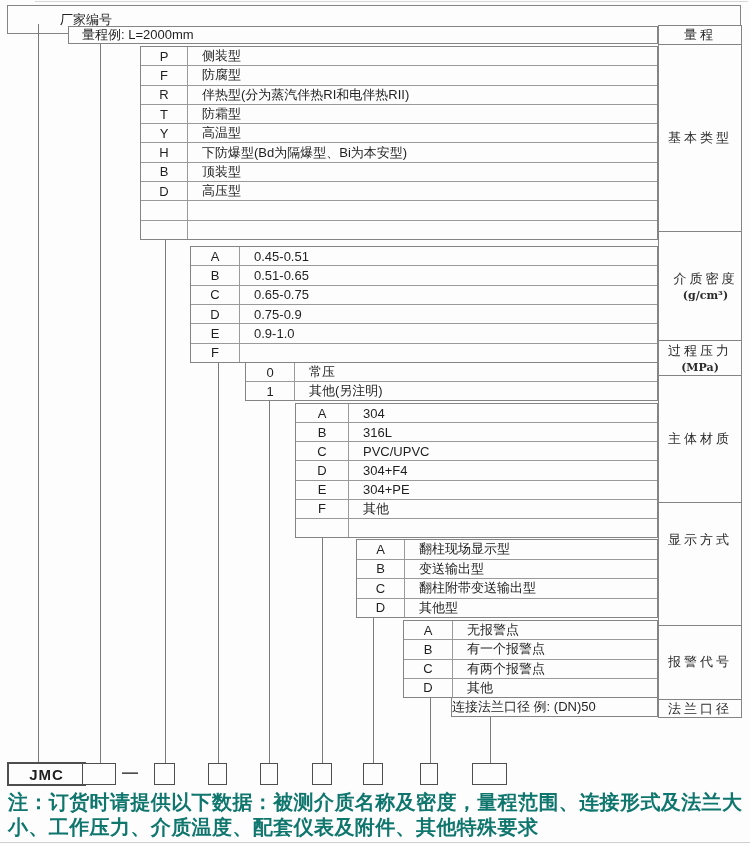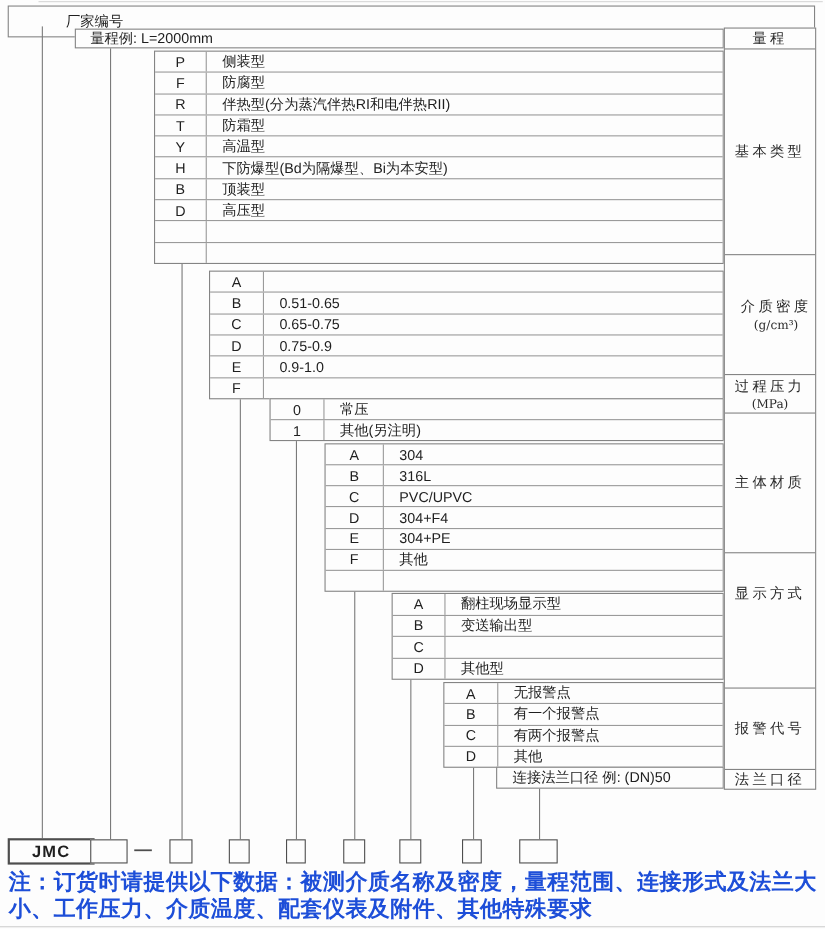--- a/index.html
+++ b/index.html
@@ -28,32 +28,32 @@
     display:flex;align-items:center;justify-content:center;font-size:13px;}
   .sec .desc{flex:1;display:flex;align-items:center;padding-left:14px;
     font-size:13px;white-space:nowrap;overflow:hidden;}
   #sec-basic   {left:140px;top:46px; width:518px;height:194px;--cw:46px;}
   #sec-density {left:190px;top:246px;width:468px;height:117px;--cw:48px;}
   #sec-pressure{left:245px;top:362px;width:413px;height:39px; --cw:48px;}
   #sec-material{left:295px;top:403px;width:363px;height:135px;--cw:52px;}
   #sec-display {left:356px;top:539px;width:302px;height:79px; --cw:47px;}
   #sec-alarm   {left:403px;top:620px;width:255px;height:78px; --cw:48px;}
 
-  #flange-row{left:451px;top:697px;width:207px;height:20px;padding-left:14px;
+  #flange-row{left:451px;top:697px;width:207px;height:20px;
     white-space:nowrap;}
 
   
   #label-col{position:absolute;left:658px;top:25px;width:84px;height:693px;
     box-sizing:border-box;border:1px solid #848484;display:flex;
     flex-direction:column;background:#fdfdfd;}
   .lc{box-sizing:border-box;display:flex;flex-direction:column;align-items:center;
     justify-content:center;font-family:"DejaVu Serif", serif;font-size:13px;
     letter-spacing:3px;color:#2b2b2b;text-align:center;}
   .lc + .lc{border-top:1px solid #848484;}
-  .lc .sub{letter-spacing:0;font-size:11px;margin-top:1px;}
+  .lc .sub{letter-spacing:0;font-size:11px;margin-top:1px;font-weight:bold;}
   #lc-range{height:19px;} #lc-basic{height:202px;} #lc-density{height:117px;padding-left:11px;}
   #lc-pressure{height:38px;} #lc-material{height:137px;} #lc-display{height:80px;}
   #lc-alarm{height:80px;margin-top:48px;} #lc-flange{height:18px;}
 
   
   .vl{position:absolute;width:1px;background:#7a7a7a;}
   #l1{left:38px; top:24px; height:739px;}
   #l2{left:100px;top:44px; height:719px;}
   #l3{left:165px;top:240px;height:523px;}
   #l4{left:218px;top:363px;height:400px;}
@@ -134,20 +134,21 @@
         <div class="desc"></div>
       </div>
       <div class="row">
         <div class="code"></div>
         <div class="desc"></div>
       </div>
     </div>
   <div id="sec-density" class="sec">
       <div class="row">
         <div class="code">A</div>
+        <div class="desc">0.45-0.51</div>
       </div>
       <div class="row">
         <div class="code">B</div>
         <div class="desc">0.51-0.65</div>
       </div>
       <div class="row">
         <div class="code">C</div>
         <div class="desc">0.65-0.75</div>
       </div>
       <div class="row">
@@ -206,20 +207,21 @@
       <div class="row">
         <div class="code">A</div>
         <div class="desc">翻柱现场显示型</div>
       </div>
       <div class="row">
         <div class="code">B</div>
         <div class="desc">变送输出型</div>
       </div>
       <div class="row">
         <div class="code">C</div>
+        <div class="desc">翻柱附带变送输出型</div>
       </div>
       <div class="row">
         <div class="code">D</div>
         <div class="desc">其他型</div>
       </div>
     </div>
   <div id="sec-alarm" class="sec">
       <div class="row">
         <div class="code">A</div>
         <div class="desc">无报警点</div>
@@ -285,16 +287,16 @@
   <div id="dash">—</div>
   <div id="b2" class="bb"></div>
   <div id="b3" class="bb"></div>
   <div id="b4" class="bb"></div>
   <div id="b5" class="bb"></div>
   <div id="b6" class="bb"></div>
   <div id="b7" class="bb"></div>
   <div id="b8" class="bb"></div>
   <div id="b9" class="bb"></div>
 
-  <div id="order-note" style="color: #1d4ed8;">注：订货时请提供以下数据：被测介质名称及密度，量程范围、连接形式及法兰大小、工作压力、介质温度、配套仪表及附件、其他特殊要求</div>
+  <div id="order-note" style="color: #0f766e;">注：订货时请提供以下数据：被测介质名称及密度，量程范围、连接形式及法兰大小、工作压力、介质温度、配套仪表及附件、其他特殊要求</div>
 
   <div id="art-bottom" class="art"></div>
 </div>
 
 </body></html>

